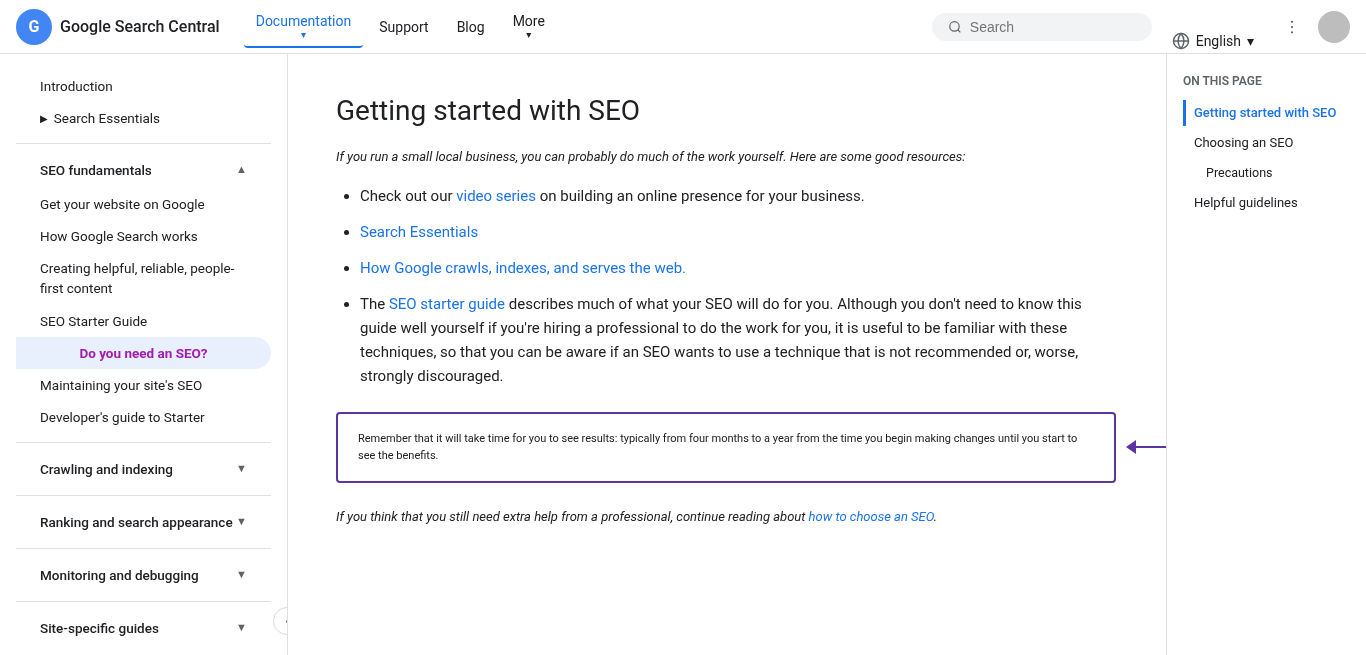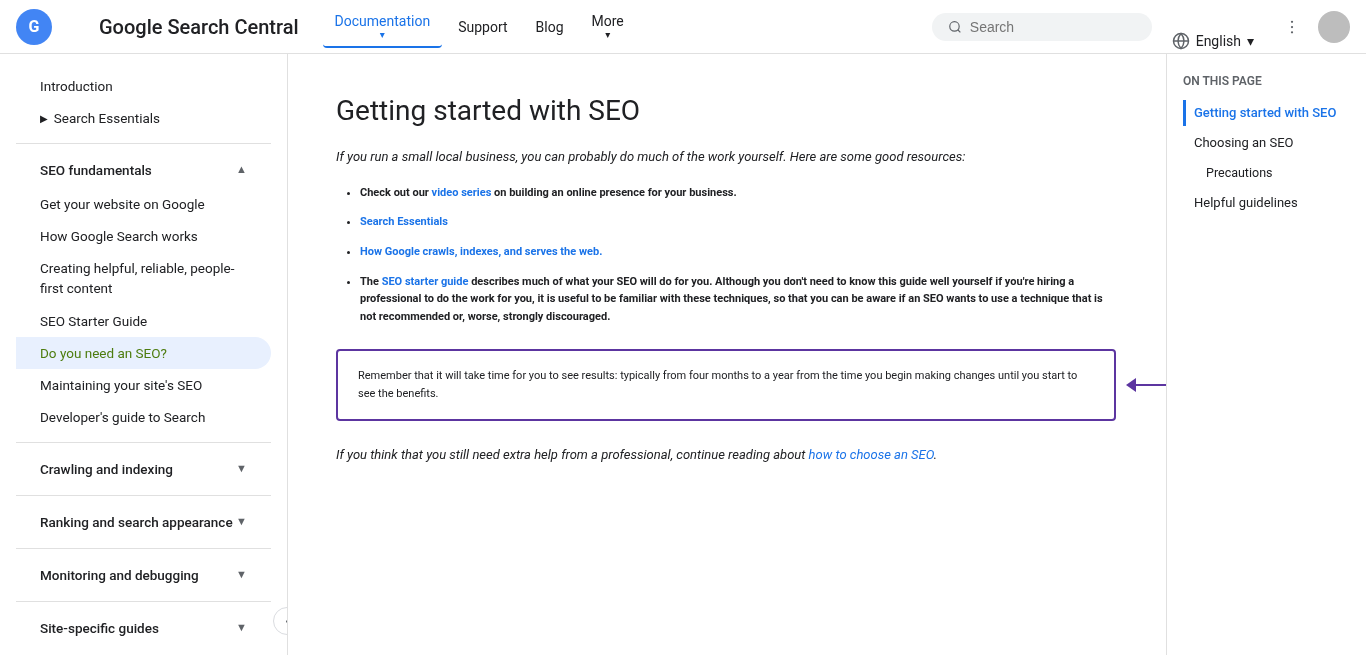--- a/index.html
+++ b/index.html
@@ -22,24 +22,23 @@
       align-items: center;
       gap: 8px;
       margin-right: 24px;
       text-decoration: none;
     }
     .logo-icon {
       width: 36px;
       height: 36px;
     }
     .logo-text {
-      font-size: 20px;
+      font-size: 16px;
       font-weight: 500;
       color: #202124;
-      margin-left: 39px;
     }
     .nav-links {
       display: flex;
       align-items: center;
       gap: 4px;
       flex: 1;
     }
     .nav-link {
       padding: 8px 12px;
       font-size: 14px;
@@ -124,23 +123,24 @@
     }
     .sidebar-item {
       padding: 6px 24px;
       font-size: 13.5px;
       color: #202124;
       cursor: pointer;
       line-height: 1.5;
     }
     .sidebar-item.active {
       background: #e8f0fe;
-      color: #4d7c0f;
-      font-weight: 400;
+      color: #a21caf;
+      font-weight: 700;
       border-radius: 0 24px 24px 0;
+      text-align: center;
     }
     .sidebar-section-header {
       display: flex;
       align-items: center;
       justify-content: space-between;
       padding: 10px 24px;
       font-size: 13.5px;
       font-weight: 500;
       color: #202124;
       cursor: pointer;
@@ -186,25 +186,24 @@
       color: #202124;
       margin-bottom: 16px;
       font-style: italic;
     }
     .bullet-list {
       list-style: disc;
       margin-left: 24px;
       margin-bottom: 16px;
     }
     .bullet-list li {
-      font-size: 11px;
+      font-size: 15px;
       line-height: 1.6;
       margin-bottom: 12px;
       color: #202124;
-      font-weight: bold;
     }
     .link { color: #1a73e8; text-decoration: none; }
     .highlight-box {
       border: 2px solid #5c35a0;
       border-radius: 4px;
       padding: 16px 20px;
       margin: 24px 0;
       font-size: 11px;
       line-height: 1.6;
       color: #202124;
@@ -345,21 +344,21 @@
     <div class="sidebar-section-header">
       <span>SEO fundamentals</span>
       <span class="chevron-icon">▲</span>
     </div>
     <div class="sidebar-item">Get your website on Google</div>
     <div class="sidebar-item">How Google Search works</div>
     <div class="sidebar-item">Creating helpful, reliable, people-first content</div>
     <div class="sidebar-item">SEO Starter Guide</div>
     <div class="sidebar-item active">Do you need an SEO?</div>
     <div class="sidebar-item">Maintaining your site's SEO</div>
-    <div class="sidebar-item">Developer's guide to Search</div>
+    <div class="sidebar-item">Developer's guide to Starter</div>
 
     <div class="sidebar-divider"></div>
 
     <div class="sidebar-section-header">
       <span>Crawling and indexing</span>
       <span class="chevron-icon">▼</span>
     </div>
 
     <div class="sidebar-divider"></div>
 

